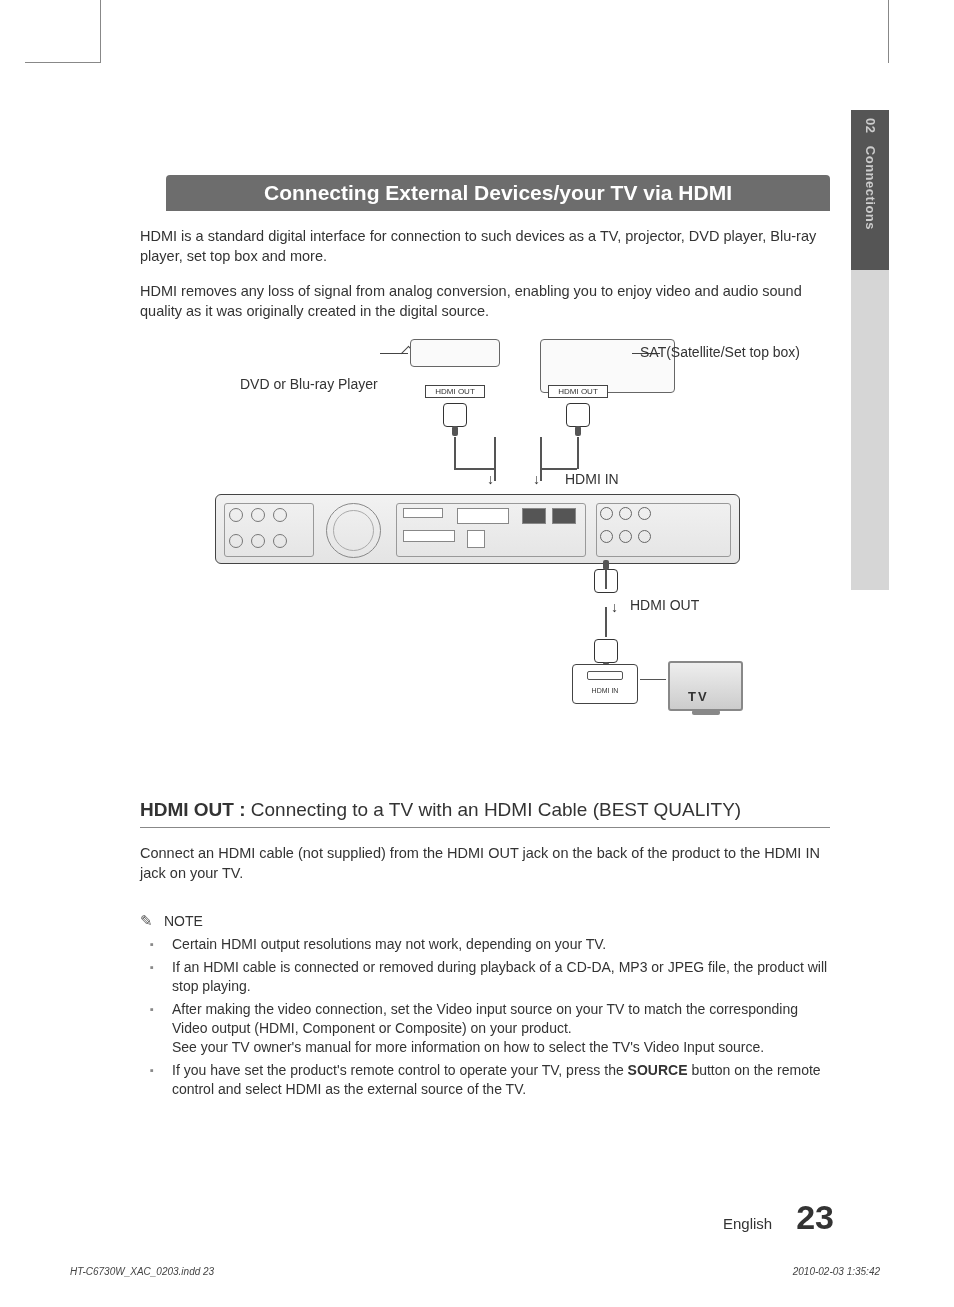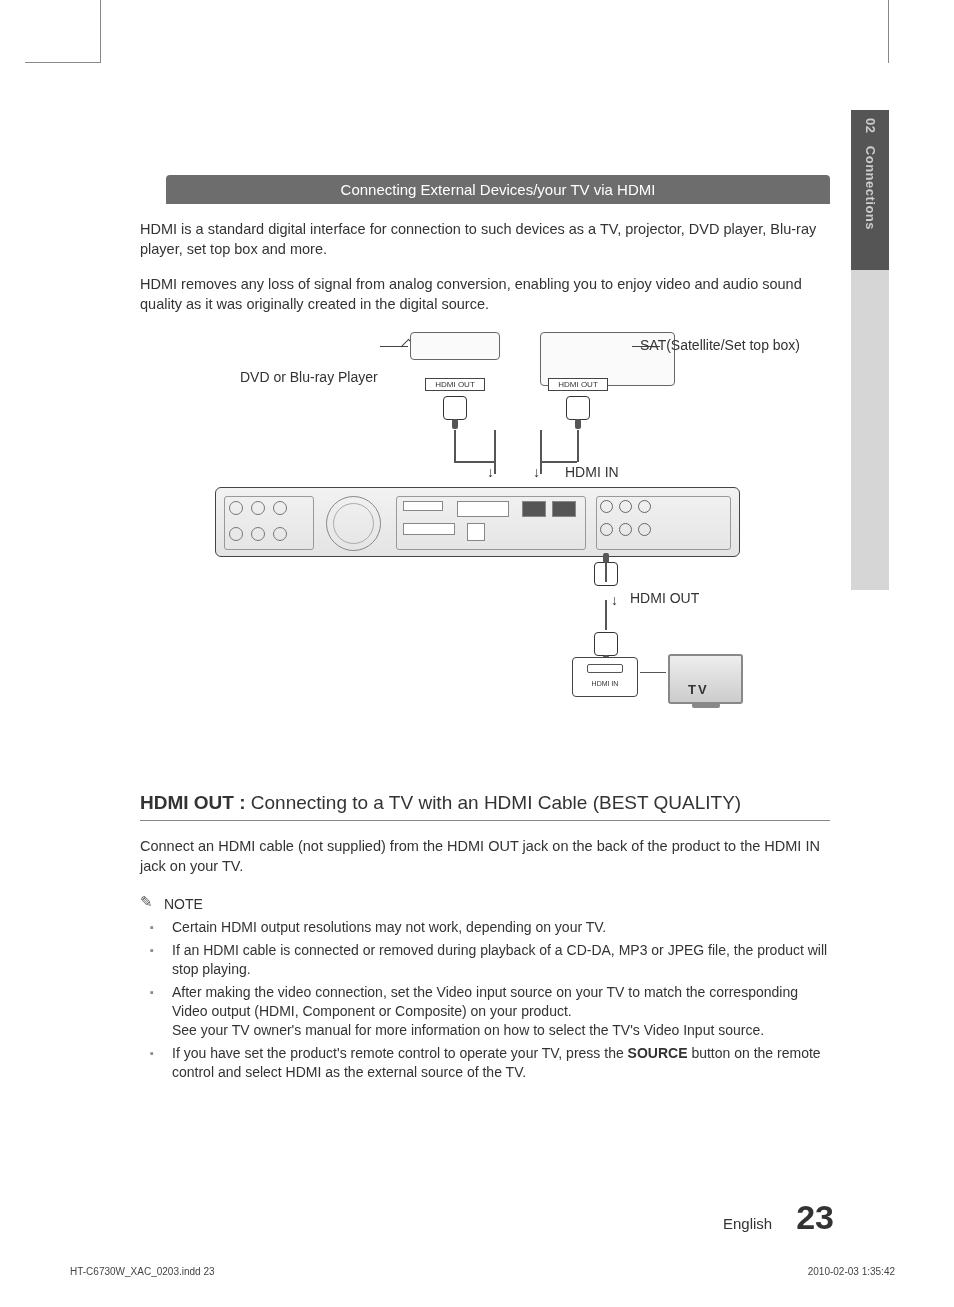--- a/index.html
+++ b/index.html
@@ -42,24 +42,24 @@
   .content {
     position:absolute;
     top:175px;
     left:140px;
     width:690px;
   }
 
   .banner {
     background:#6d6d6d;
     color:#fff;
-    font-weight:normal;
+    font-weight:bold;
     text-align:center;
     padding:6px 0;
-    font-size:15px;
+    font-size:21px;
     border-top-left-radius:4px;
     border-top-right-radius:4px;
     margin-left:26px;
   }
 
   .para {
     font-size:14.5px;
     line-height:1.35;
     margin-top:16px;
     color:#333;
@@ -168,25 +168,25 @@
 
   .h2 {
     font-size:19px;
     margin-top:40px;
     padding-bottom:6px;
     border-bottom:1px solid #888;
   }
   .h2 b{font-weight:bold;}
 
   .note-hd{
-    margin-top:20px;
+    margin-top:30px;
     font-size:14px;
     font-weight:normal;
     display:flex;
-    align-items:flex-start;
+    align-items:flex-end;
     gap:6px;
   }
   .pencil{
     display:inline-block;width:18px;height:14px;position:relative;
   }
   .pencil::before{content:"✎";font-size:15px;color:#555;position:absolute;top:-3px;}
 
   ul.notes{
     list-style:none;
     margin-top:6px;
@@ -216,25 +216,26 @@
     align-items:baseline;
     gap:24px;
   }
   .footer .lang{font-size:15px;}
   .footer .pg{font-size:34px;font-weight:bold;}
 
   .printmark{
     position:absolute;
     bottom:30px;
     left:70px;
-    right:59px;
+    right:74px;
     font-size:10px;
     color:#444;
     display:flex;
     justify-content:space-between;
+    font-style:italic;
   }
 </style>
 </head>
 <body>
 
 <div class="crop-top-h"></div>
 <div class="crop-top-v"></div>
 <div class="crop-right-v"></div>
 
 <div class="side-tab">

